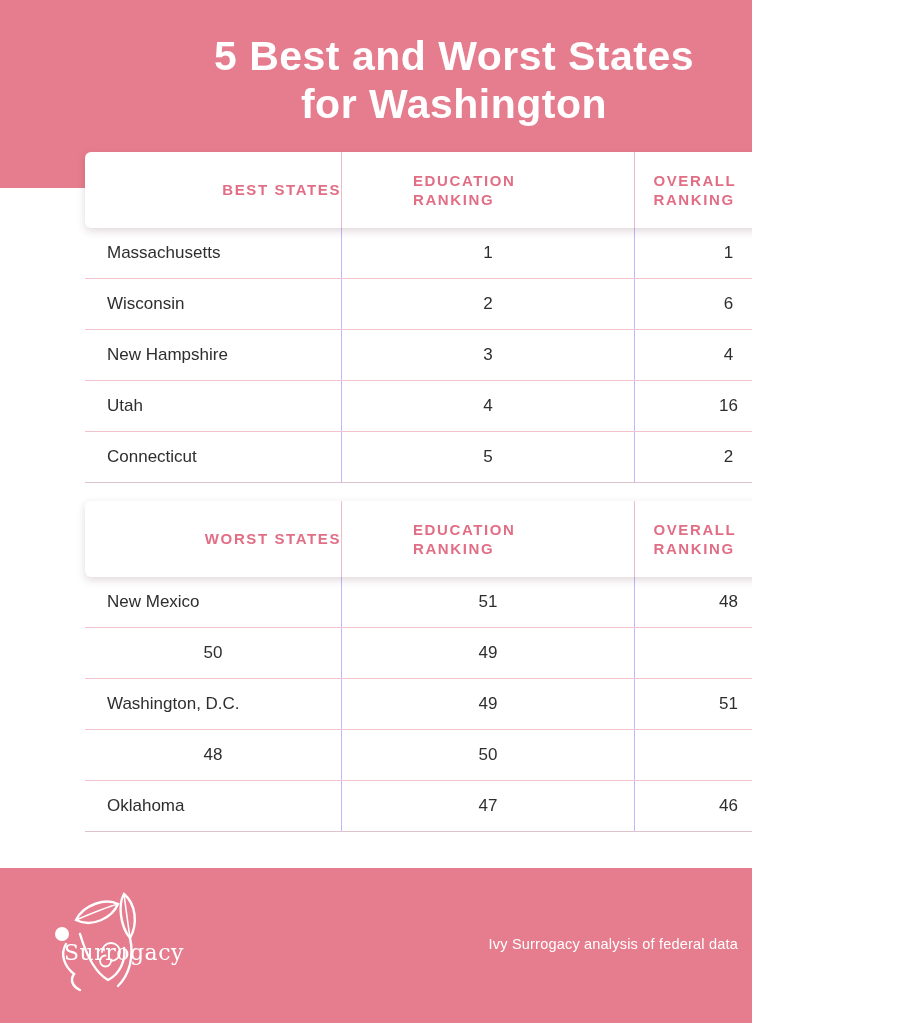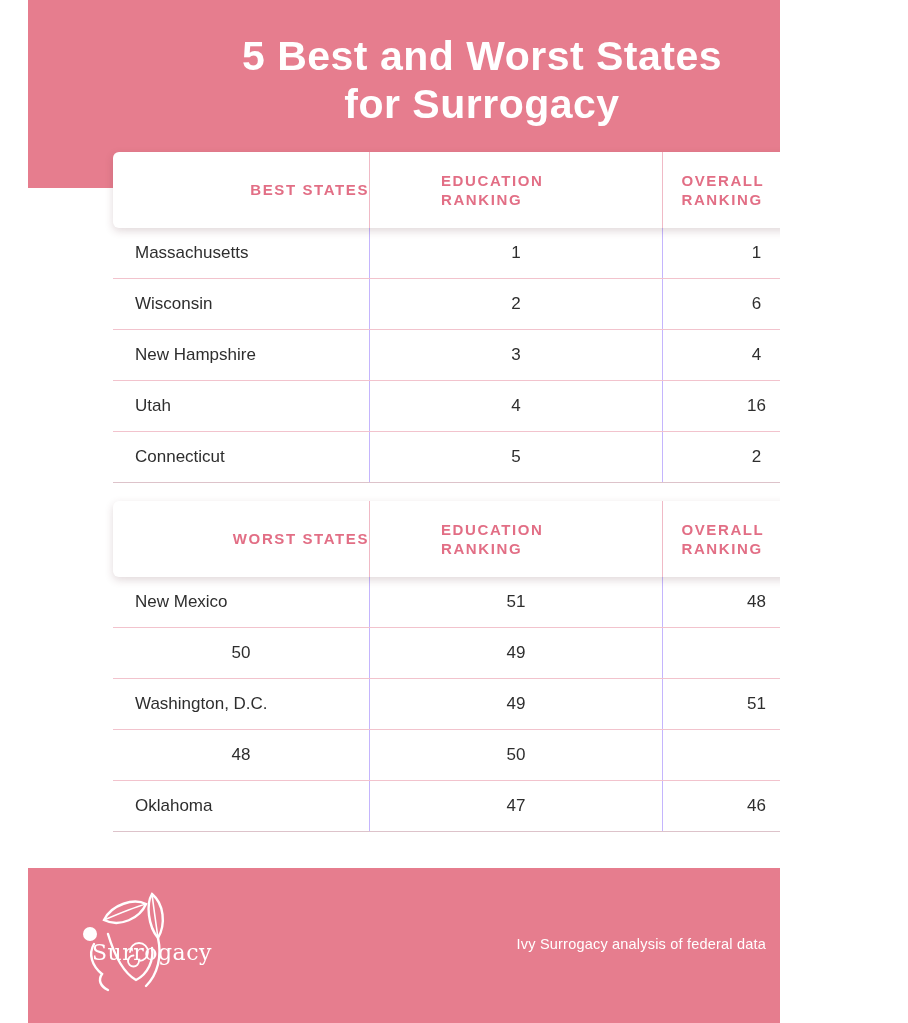--- a/index.html
+++ b/index.html
@@ -1,20 +1,19 @@
 <!DOCTYPE html>
 <html><head>
 <meta charset="utf-8">
 <style>
   html,body { margin:0; padding:0; background:#ffffff; }
   .canvas {
     position:relative; width:752px; height:1023px; overflow:hidden;
     background:#ffffff;
     font-family:"Liberation Sans","DejaVu Sans",sans-serif;
-    margin-left:28px;
   }
 
   
   .hero {
     position:absolute; top:0; left:0; width:908px; height:188px;
     background:#e67d8e;
   }
   .page-title {
     margin:0; padding-top:33px;
     text-align:center; color:#ffffff;
@@ -80,21 +79,21 @@
     font-size:14px; font-weight:500; letter-spacing:0.3px;
     cursor:pointer; box-shadow:0 1px 3px rgba(120,40,55,0.15);
   }
 </style>
 </head>
 <body>
 
 <div class="canvas">
 
   <div class="hero">
-    <h1 class="page-title"><span>5 Best and Worst States</span><br><span>for Surrogacy</span></h1>
+    <h1 class="page-title"><span>5 Best and Worst States</span><br><span>for Washington</span></h1>
     <svg class="twig" viewBox="0 0 132 136" fill="none" stroke="#ffffff" stroke-width="3.2" stroke-linecap="round">
 
       <path d="M14,48 C26,28 56,20 72,33 C62,52 34,60 14,48 Z"></path>
       <path d="M14,48 C34,40 54,36 72,33" stroke-width="2"></path>
 
       <path d="M96,8 C112,22 116,46 104,62 C90,48 86,22 96,8 Z"></path>
       <path d="M96,8 C98,28 100,46 104,62" stroke-width="2"></path>
 
       <path d="M72,33 C92,48 102,62 106,80"></path>
       <path d="M104,62 C110,86 110,108 94,128"></path>

